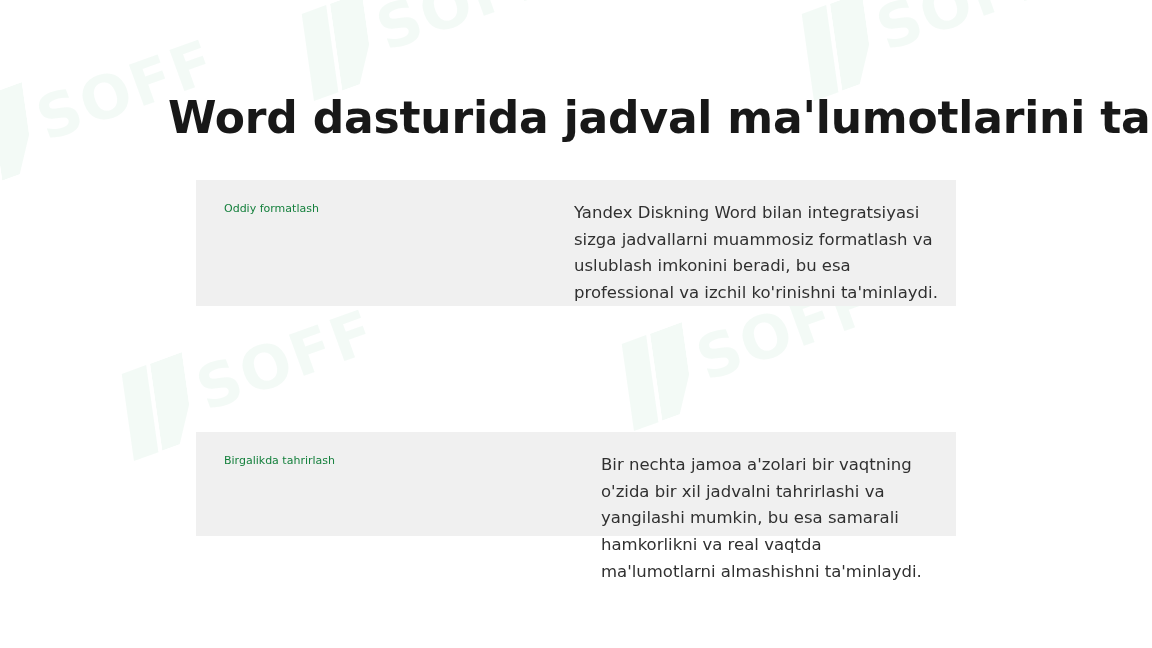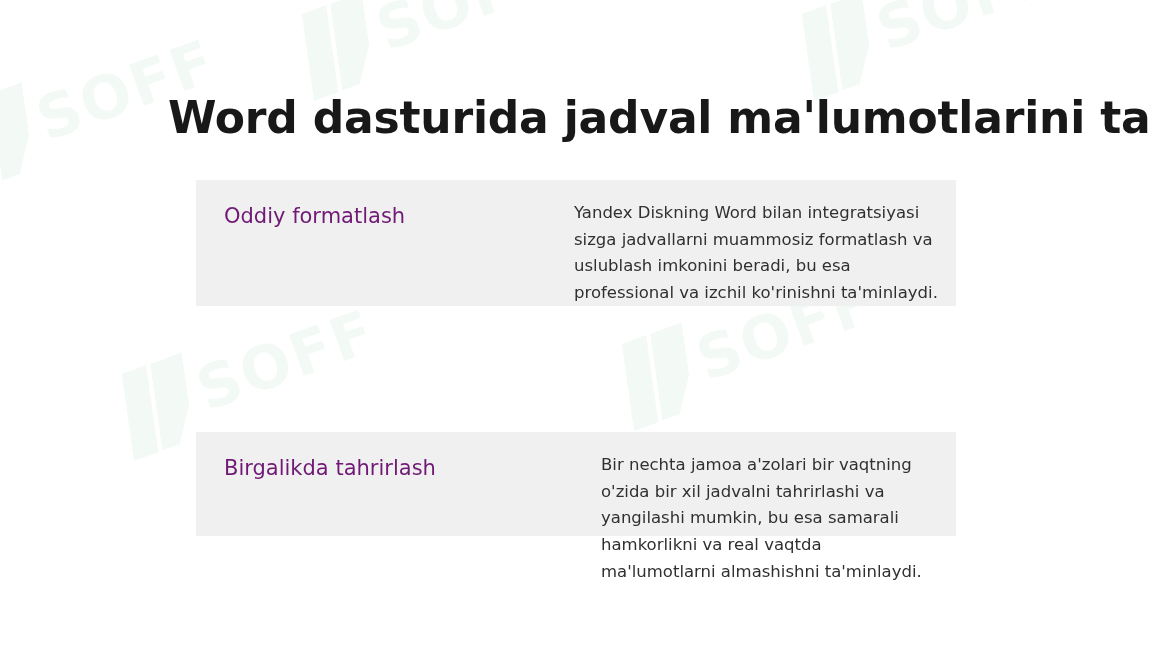--- a/index.html
+++ b/index.html
@@ -99,22 +99,22 @@
     position: relative;
   }
   .row.shaded {
     background: #f0f0f0;
   }
   .cell-label {
     width: 372px;
     flex: 0 0 372px;
     padding: 20px 10px 18px 28px;
     box-sizing: border-box;
-    font-size: 21px;
-    color: #701a75;
+    font-size: 11px;
+    color: #15803d;
     line-height: 1.55;
   }
   .cell-desc {
     flex: 1 1 auto;
     padding: 20px 18px 18px 6px;
     box-sizing: border-box;
     font-size: 16.5px;
     color: #303030;
     line-height: 1.62;
   }

